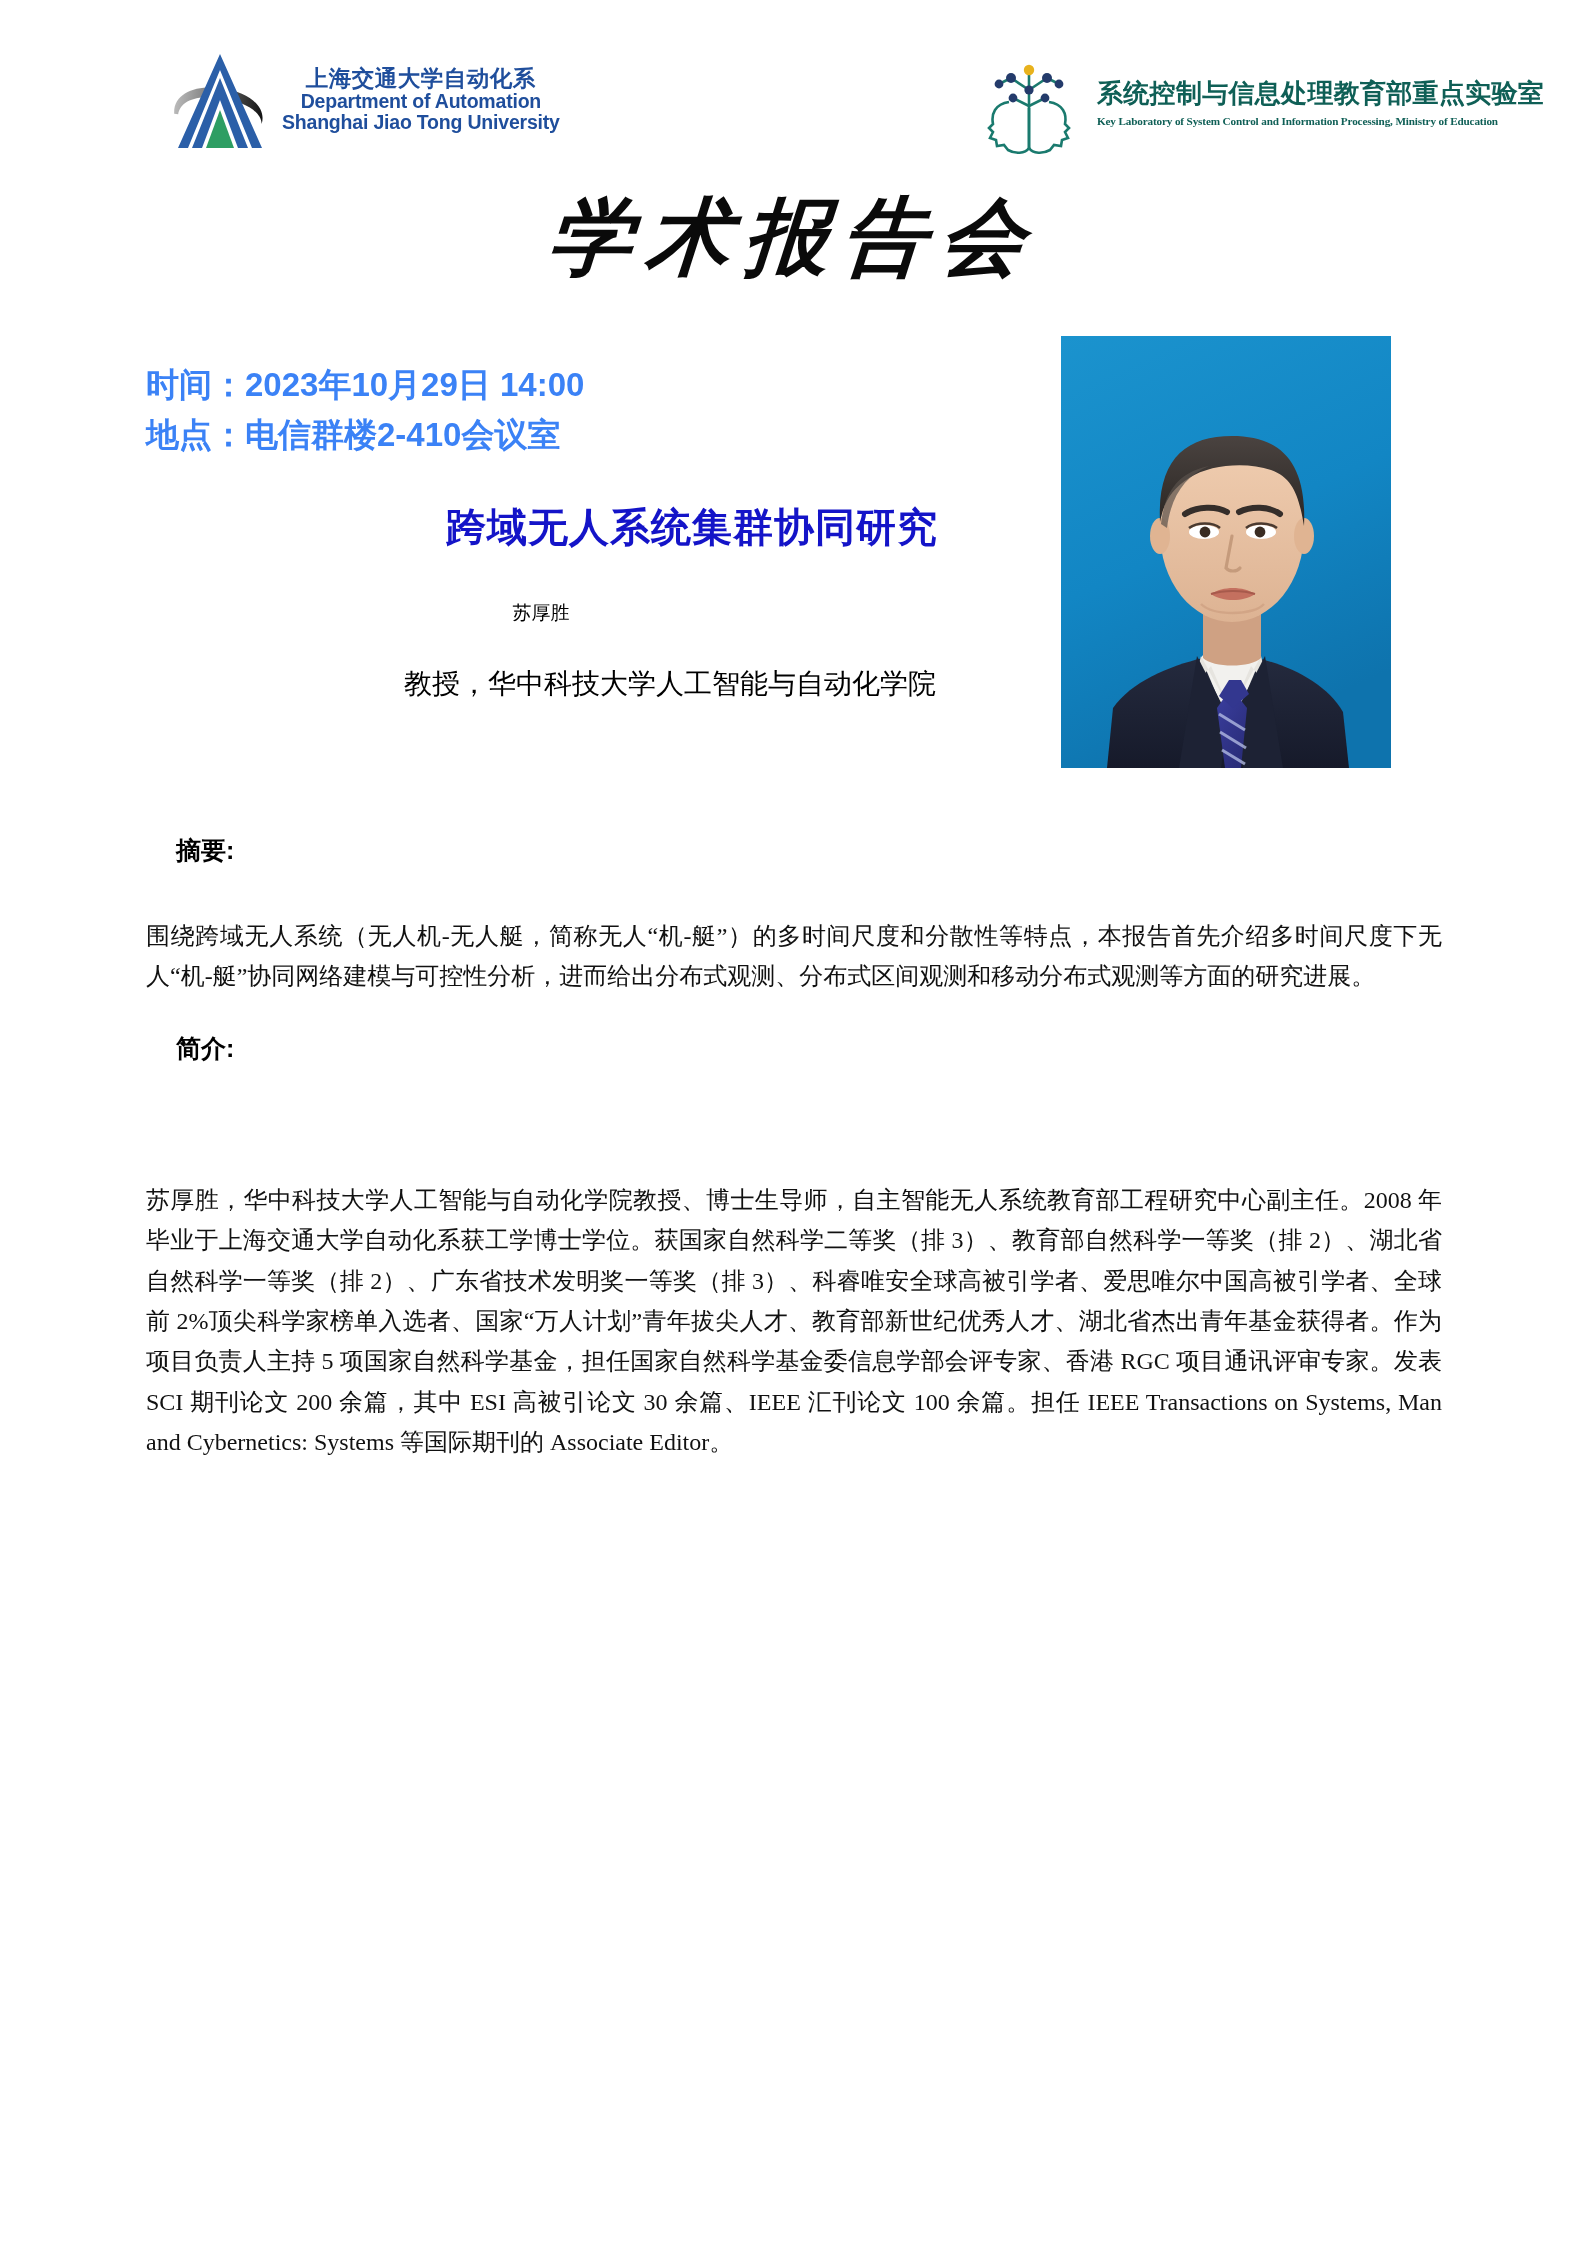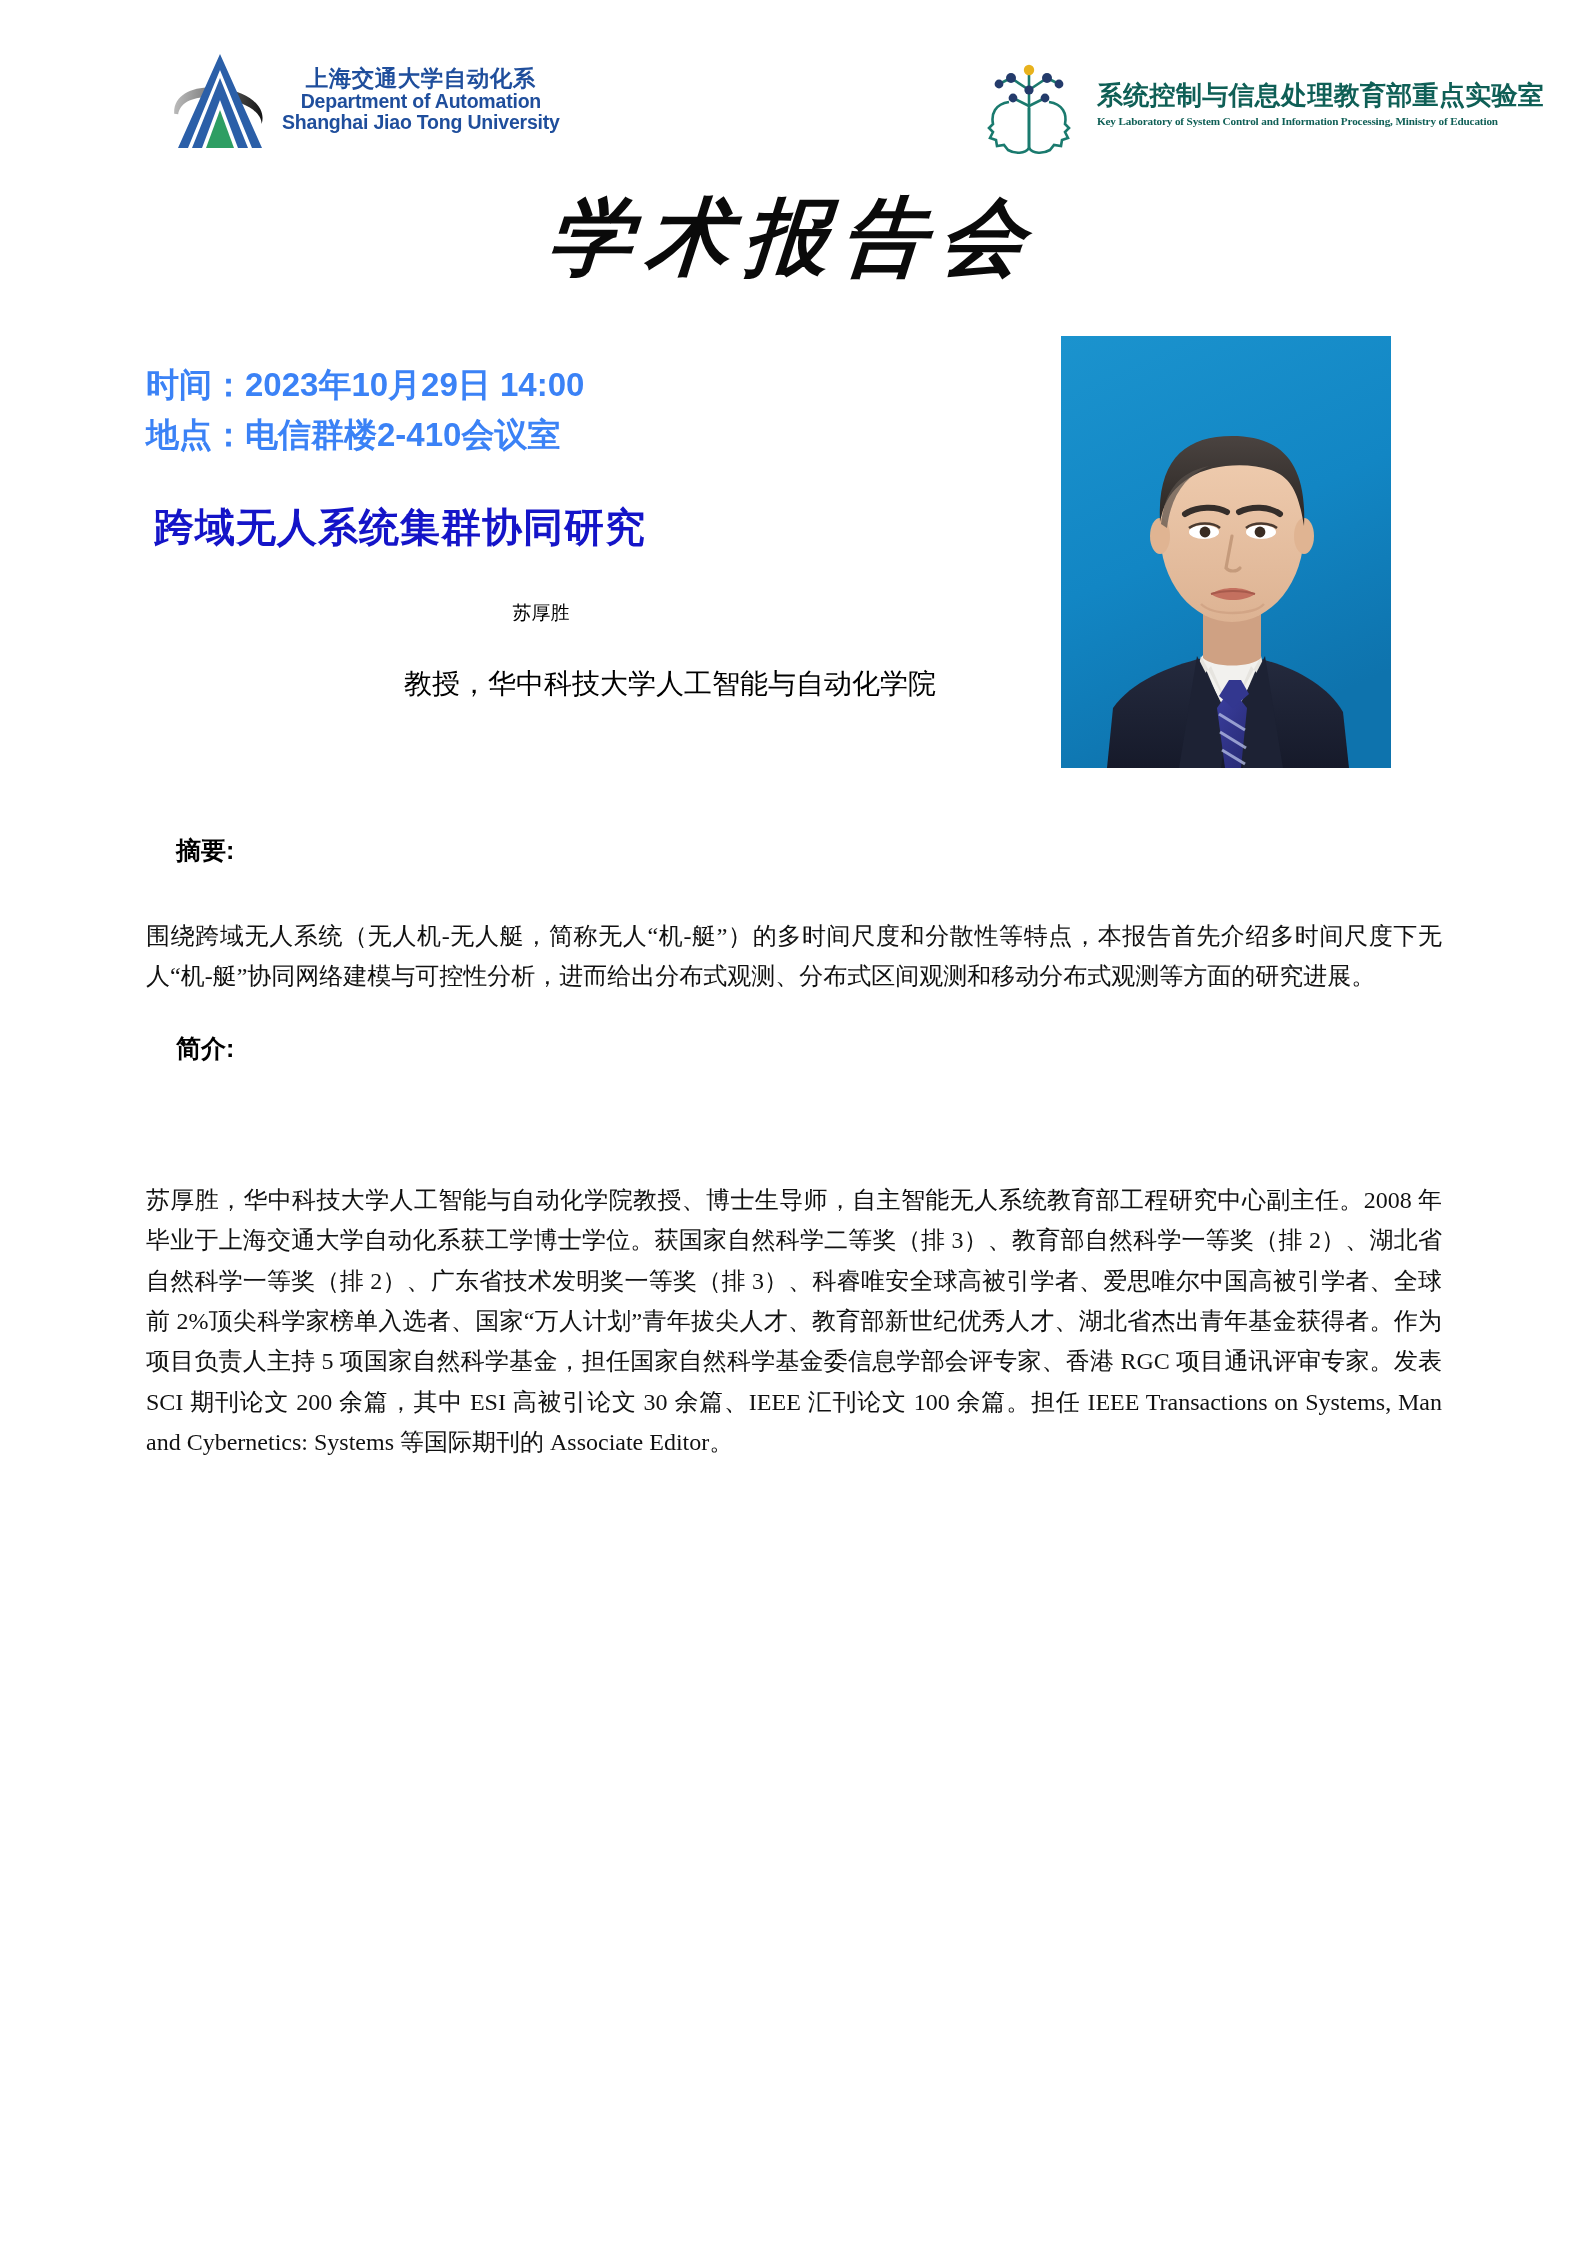--- a/index.html
+++ b/index.html
@@ -73,21 +73,21 @@
     width: 108px;
     height: 108px;
     flex: 0 0 auto;
   }
   .logo-right-text {
     display: flex;
     flex-direction: column;
     justify-content: center;
   }
   .lr-cn {
-    font-family: Liberation Serif, serif;
+    font-family: Liberation Mono, monospace;
     font-weight: bold;
     font-size: 26px;
     letter-spacing: 0.3px;
     color: #0f5f56;
     white-space: nowrap;
     line-height: 1.15;
   }
   .lr-en {
     font-family: Liberation Serif, serif;
     font-weight: bold;
@@ -126,24 +126,24 @@
     font-size: 33px;
     line-height: 1.52;
     color: #3b82f6;
     white-space: nowrap;
   }
   .meta-row { display: block; }
 
   
   .talk-title {
     position: absolute;
-    left: 154px;
+    left: 148px;
     top: 500px;
     width: 790px;
-    text-align: left;
+    text-align: right;
     font-family: "Liberation Serif", "DejaVu Serif", serif;
     font-weight: bold;
     font-size: 40px;
     letter-spacing: 1px;
     color: #1414c8;
     white-space: nowrap;
   }
   .speaker-name {
     position: absolute;
     left: 146px;

